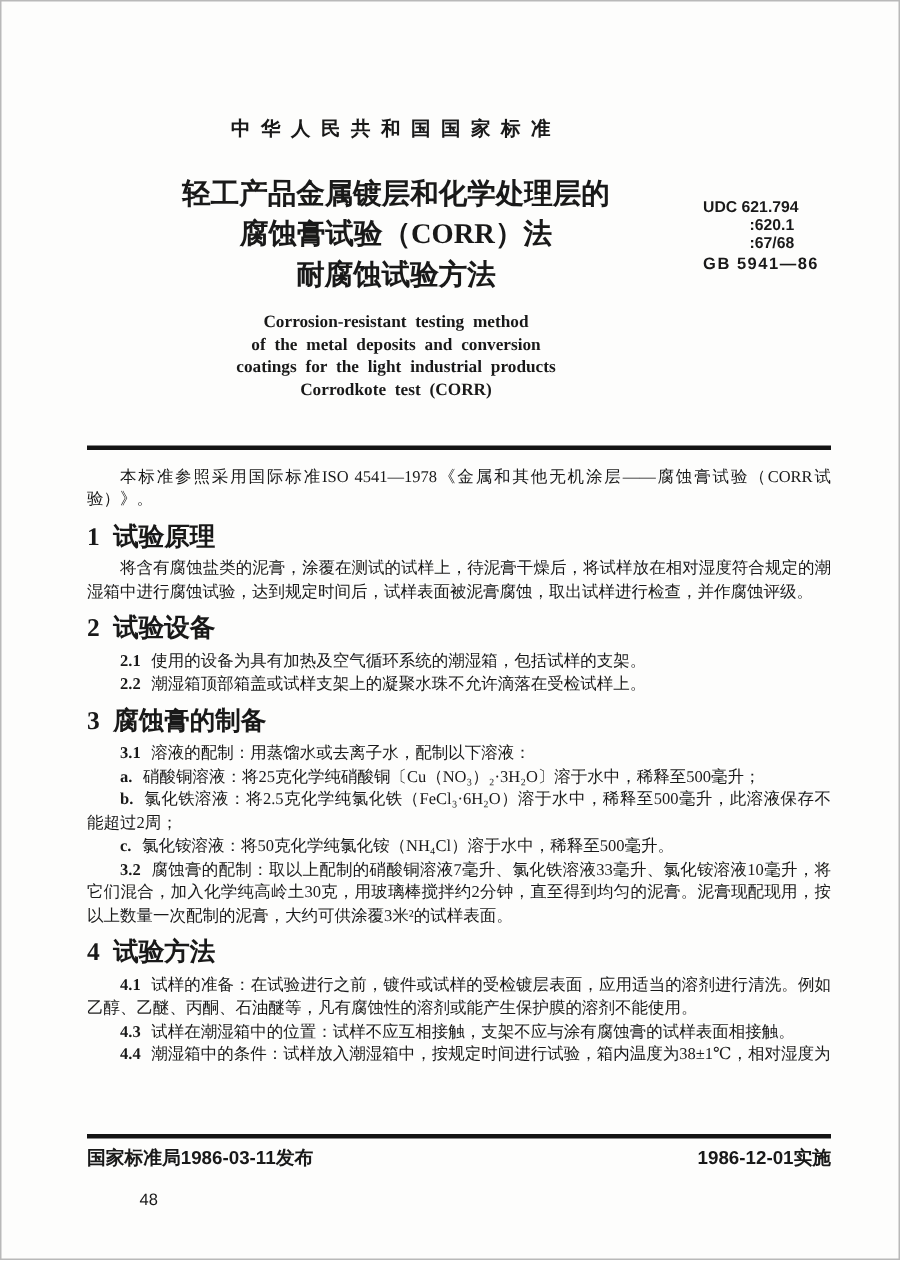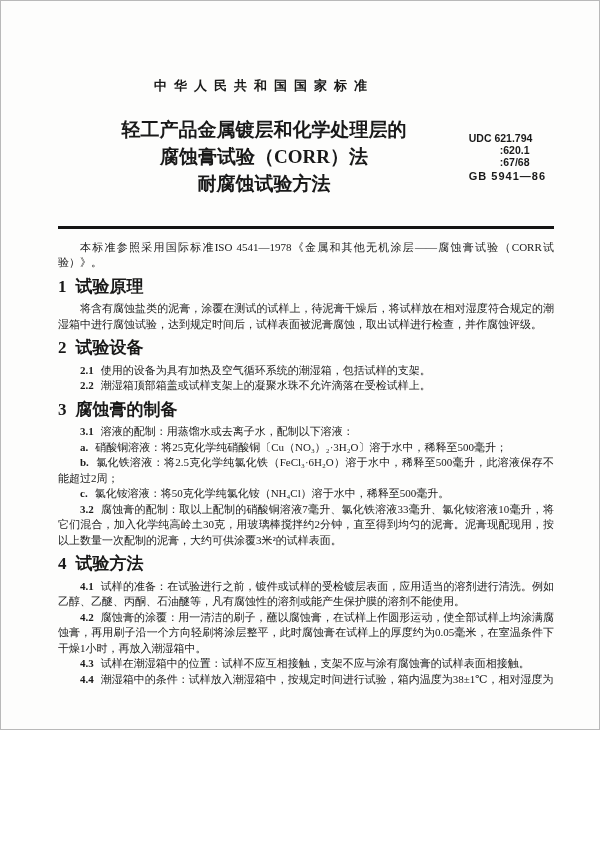--- a/index.html
+++ b/index.html
@@ -1,18 +1,18 @@
 <!DOCTYPE html>
 <html lang="zh"><head>
 <meta charset="utf-8">
 <style>
   html,body { margin:0; padding:0; background:#ffffff; }
   .sheet {
     position:relative;
-    width:600px; height:730px;
+    width:600px; height:840px;
     box-sizing:border-box;
     background:#fdfdfc;
     border:1px solid #b9b9b9;
     overflow:hidden;
     color:#191919;
     font-family:"Liberation Serif","DejaVu Serif",serif;
   }
   .content { padding:0 45px 0 57px; }
 
   
@@ -69,20 +69,26 @@
   <div class="content">
 
     <div class="head">
       <div class="head-main">
         <div class="org">中华人民共和国国家标准</div>
         <div class="title-cn">
           <div>轻工产品金属镀层和化学处理层的</div>
           <div>腐蚀膏试验（CORR）法</div>
           <div>耐腐蚀试验方法</div>
         </div>
+        <div class="title-en">
+          <div>Corrosion-resistant testing method</div>
+          <div>of the metal deposits and conversion</div>
+          <div>coatings for the light industrial products</div>
+          <div>Corrodkote test (CORR)</div>
+        </div>
       </div>
       <div class="udc">
         <div>UDC 621.794</div>
         <div class="udc-sub">:620.1</div>
         <div class="udc-sub">:67/68</div>
         <div class="udc-gb">GB 5941—86</div>
       </div>
     </div>
 
     <div class="rule rule-top"></div>
@@ -107,21 +113,20 @@
       <p><b class="cnum">3.1</b><span>溶液的配制：用蒸馏水或去离子水，配制以下溶液：</span></p>
       <p><b class="cnum">a.</b><span>硝酸铜溶液：将25克化学纯硝酸铜〔Cu（NO₃）₂·3H₂O〕溶于水中，稀释至500毫升；</span></p>
       <p><b class="cnum">b.</b><span>氯化铁溶液：将2.5克化学纯氯化铁（FeCl₃·6H₂O）溶于水中，稀释至500毫升，此溶液保存不能超过2周；</span></p>
       <p><b class="cnum">c.</b><span>氯化铵溶液：将50克化学纯氯化铵（NH₄Cl）溶于水中，稀释至500毫升。</span></p>
       <p><b class="cnum">3.2</b><span>腐蚀膏的配制：取以上配制的硝酸铜溶液7毫升、氯化铁溶液33毫升、氯化铵溶液10毫升，将它们混合，加入化学纯高岭土30克，用玻璃棒搅拌约2分钟，直至得到均匀的泥膏。泥膏现配现用，按以上数量一次配制的泥膏，大约可供涂覆3米²的试样表面。</span></p>
 
       <div class="sec-h">
         <span class="sec-num">4</span><span>试验方法</span>
       </div>
       <p><b class="cnum">4.1</b><span>试样的准备：在试验进行之前，镀件或试样的受检镀层表面，应用适当的溶剂进行清洗。例如乙醇、乙醚、丙酮、石油醚等，凡有腐蚀性的溶剂或能产生保护膜的溶剂不能使用。</span></p>
-      <p><b class="cnum">4.2</b><span>腐蚀膏的涂覆：用一清洁的刷子，蘸以腐蚀膏，在试样上作圆形运动，使全部试样上均涂满腐蚀膏，再用刷子沿一个方向轻刷将涂层整平，此时腐蚀膏在试样上的厚度约为0.05毫米，在室温条件下干燥1小时，再放入潮湿箱中。</span></p>
       <p><b class="cnum">4.3</b><span>试样在潮湿箱中的位置：试样不应互相接触，支架不应与涂有腐蚀膏的试样表面相接触。</span></p>
       <p><b class="cnum">4.4</b><span>潮湿箱中的条件：试样放入潮湿箱中，按规定时间进行试验，箱内温度为38±1℃，相对湿度为</span></p>
     </div>
   </div>
 
   <div class="rule rule-bottom"></div>
   <div class="footer-row">
     <span>国家标准局1986-03-11发布</span>
     <span>1986-12-01实施</span>
   </div>

